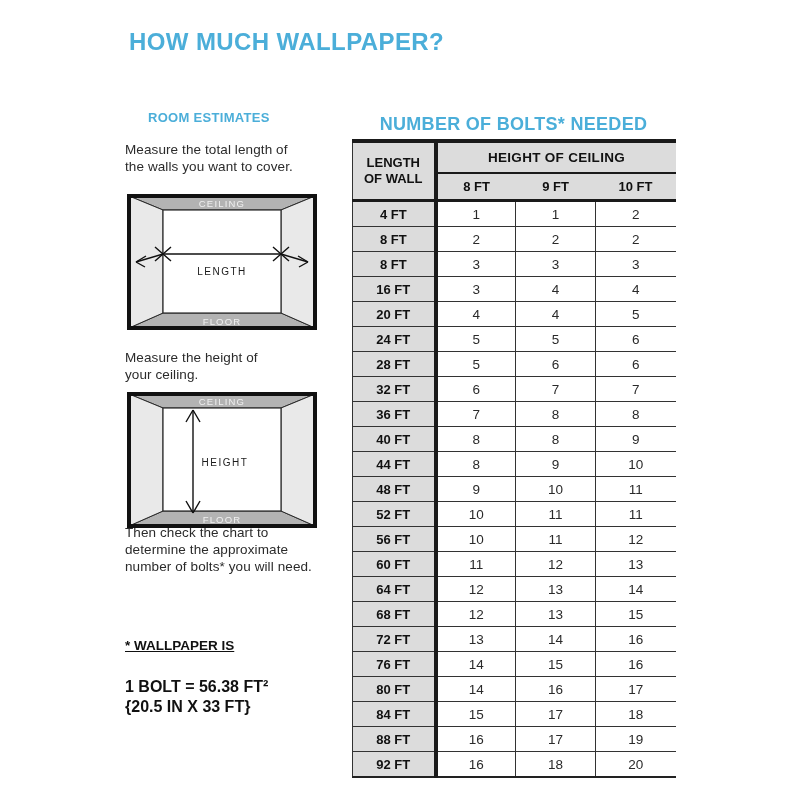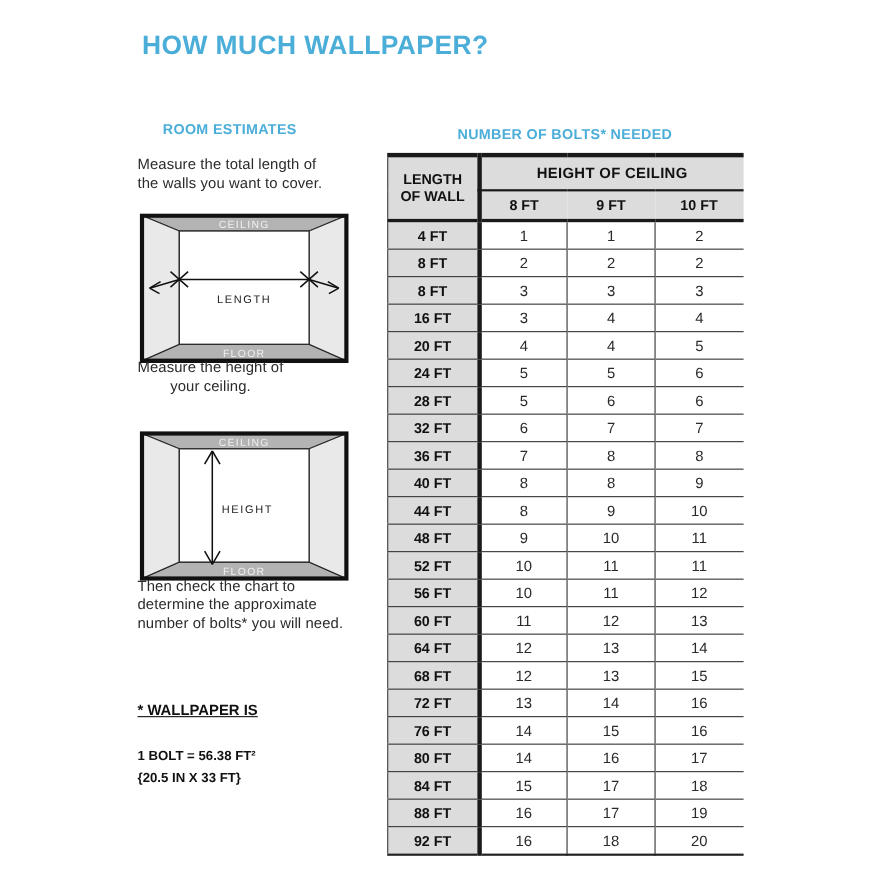--- a/index.html
+++ b/index.html
@@ -20,26 +20,26 @@
   }
   .step{
     font-size:13.5px;line-height:17px;color:#2b2b2b;margin:0;
     white-space:pre-line;letter-spacing:.1px;
   }
   .footnote{
     font-size:13.5px;line-height:17px;font-weight:bold;color:#111;margin:0;text-decoration:underline;
   }
   .footnote .fn2{padding-left:10px;}
   .spec{
-    font-size:12px;line-height:20px;font-weight:bold;color:#111;margin:0;
+    font-size:16px;line-height:20px;font-weight:bold;color:#111;margin:0;
     white-space:pre-line;
   }
   .tbl-head{
     left:352px;top:114px;width:323px;text-align:center;
-    font-size:13px;font-weight:bold;color:var(--accent);
+    font-size:18px;font-weight:bold;color:var(--accent);
     letter-spacing:.3px;margin:0;
   }
   table.bolts{
     position:absolute;left:352px;top:139px;
     border-collapse:collapse;table-layout:fixed;
     border-top:4px solid var(--ink);
     border-left:1px solid #333;
     border-bottom:2px solid #222;
   }
   table.bolts col.c-label{width:83px;}
@@ -97,21 +97,21 @@
       <path d="M9,68 L19,62 M9,68 L18,73"></path>
       <path d="M181,68 L171,62 M181,68 L172,73"></path>
       <path d="M28,53 L44,67 M28,67 L44,53"></path>
       <path d="M146,53 L162,67 M146,67 L162,53"></path>
     </g>
     <text x="95" y="13" text-anchor="middle" font-size="9.5" letter-spacing="1.2" fill="#F0F0F0">CEILING</text>
     <text x="95" y="130.5" text-anchor="middle" font-size="9.5" letter-spacing="1.2" fill="#F0F0F0">FLOOR</text>
     <text x="95" y="81" text-anchor="middle" font-size="10" letter-spacing="1.5" fill="#1a1a1a">LENGTH</text>
   </svg>
 
-  <p class="abs step" style="left:125px;top:325px;text-align:center;">Measure the height of
+  <p class="abs step" style="left:125px;top:349px;">Measure the height of
 your ceiling.</p>
 
   <svg class="abs" style="left:127px;top:392px;" width="190" height="136" viewBox="0 0 190 136">
     <polygon points="2,2 188,2 154,16 36,16" fill="#B3B3B3" stroke="#2a2a2a" stroke-width="1"></polygon>
     <polygon points="2,134 188,134 154,119 36,119" fill="#B3B3B3" stroke="#2a2a2a" stroke-width="1"></polygon>
     <polygon points="2,2 36,16 36,119 2,134" fill="#E9E9E9" stroke="#2a2a2a" stroke-width="1"></polygon>
     <polygon points="188,2 154,16 154,119 188,134" fill="#E9E9E9" stroke="#2a2a2a" stroke-width="1"></polygon>
     <rect x="36" y="16" width="118" height="103" fill="#ffffff" stroke="#2a2a2a" stroke-width="1.2"></rect>
     <rect x="2" y="2" width="186" height="132" fill="none" stroke="#111111" stroke-width="4"></rect>
     <g stroke="#111111" stroke-width="1.4" fill="none">

